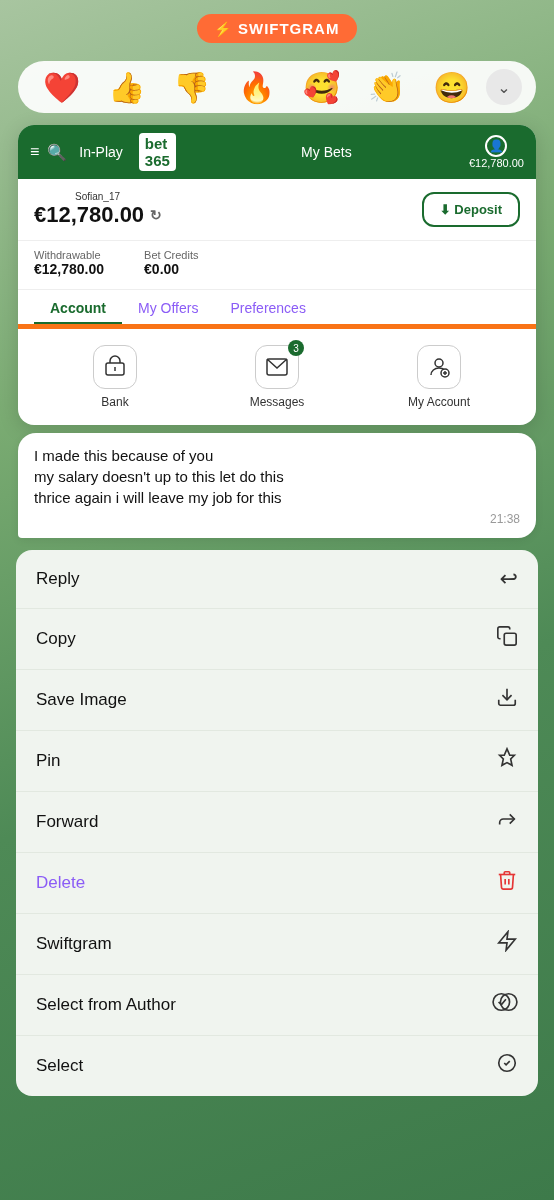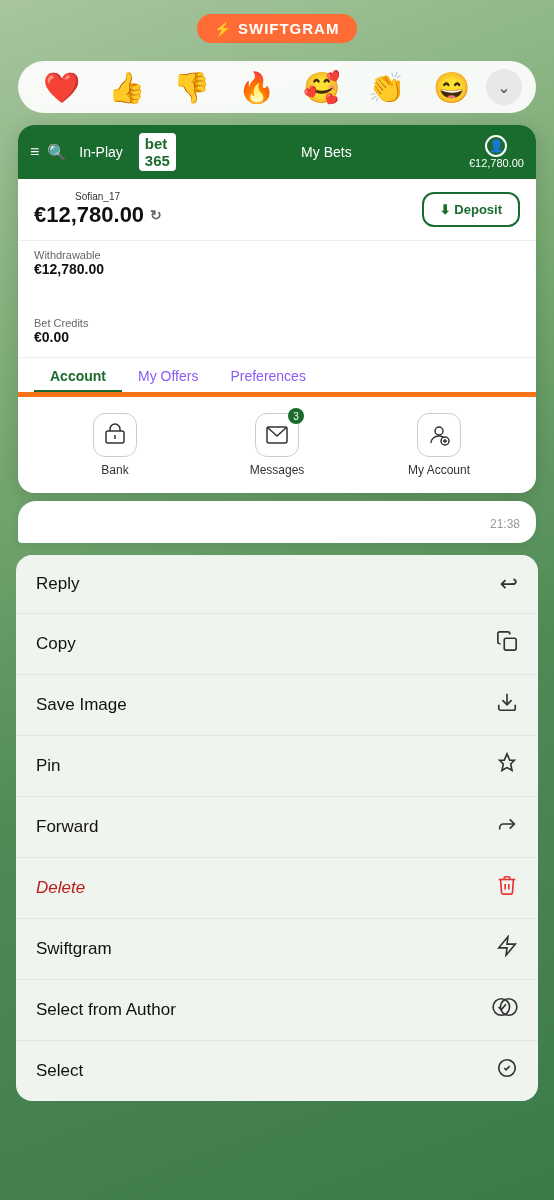--- a/index.html
+++ b/index.html
@@ -143,21 +143,20 @@
       display: flex;
       align-items: center;
       gap: 4px;
     }
 
     .bet365-balances {
       padding: 8px 16px 12px;
       display: flex;
       gap: 40px;
       border-bottom: 1px solid #eee;
-      flex-direction: column;
     }
     .bet365-balances .bal-item .label { font-size: 11px; color: #666; }
     .bet365-balances .bal-item .value { font-size: 14px; font-weight: 600; color: #111; }
 
     
     .bet365-tabs {
       display: flex;
       border-bottom: 5px solid #f97316;
       padding: 0 16px;
     }
@@ -255,21 +254,21 @@
       justify-content: space-between;
       padding: 16px 20px;
       border-bottom: 1px solid #e2e8e0;
       cursor: pointer;
     }
     .menu-item:last-child { border-bottom: none; }
     .menu-item .item-label {
       font-size: 17px;
       color: #111;
     }
-    .menu-item .item-label.red { color: #b91c1c; font-style: italic; }
+    .menu-item .item-label.red { color: #8b5cf6; }
     .menu-item .item-icon {
       font-size: 22px;
       color: #333;
     }
     .menu-item .item-icon.red { color: #e53535; }
   </style>
 </head>
 <body>
 
 <div class="top-header">
@@ -362,20 +361,23 @@
           <line x1="16" y1="18" x2="20" y2="18"></line>
           <line x1="18" y1="16" x2="18" y2="20"></line>
         </svg>
       </div>
       <span class="icon-label">My Account</span>
     </div>
   </div>
 </div>
 
 <div class="message-bubble">
+  <div class="msg-text" style="white-space:pre-line;">I made this because of you
+my salary doesn't up to this let do this
+thrice again i will leave my job for this</div>
   <div class="msg-time">21:38</div>
 </div>
 
 <div class="context-menu">
 
   <div class="menu-item">
     <span class="item-label">Reply</span>
     <span class="item-icon">↩</span>
   </div>
 

